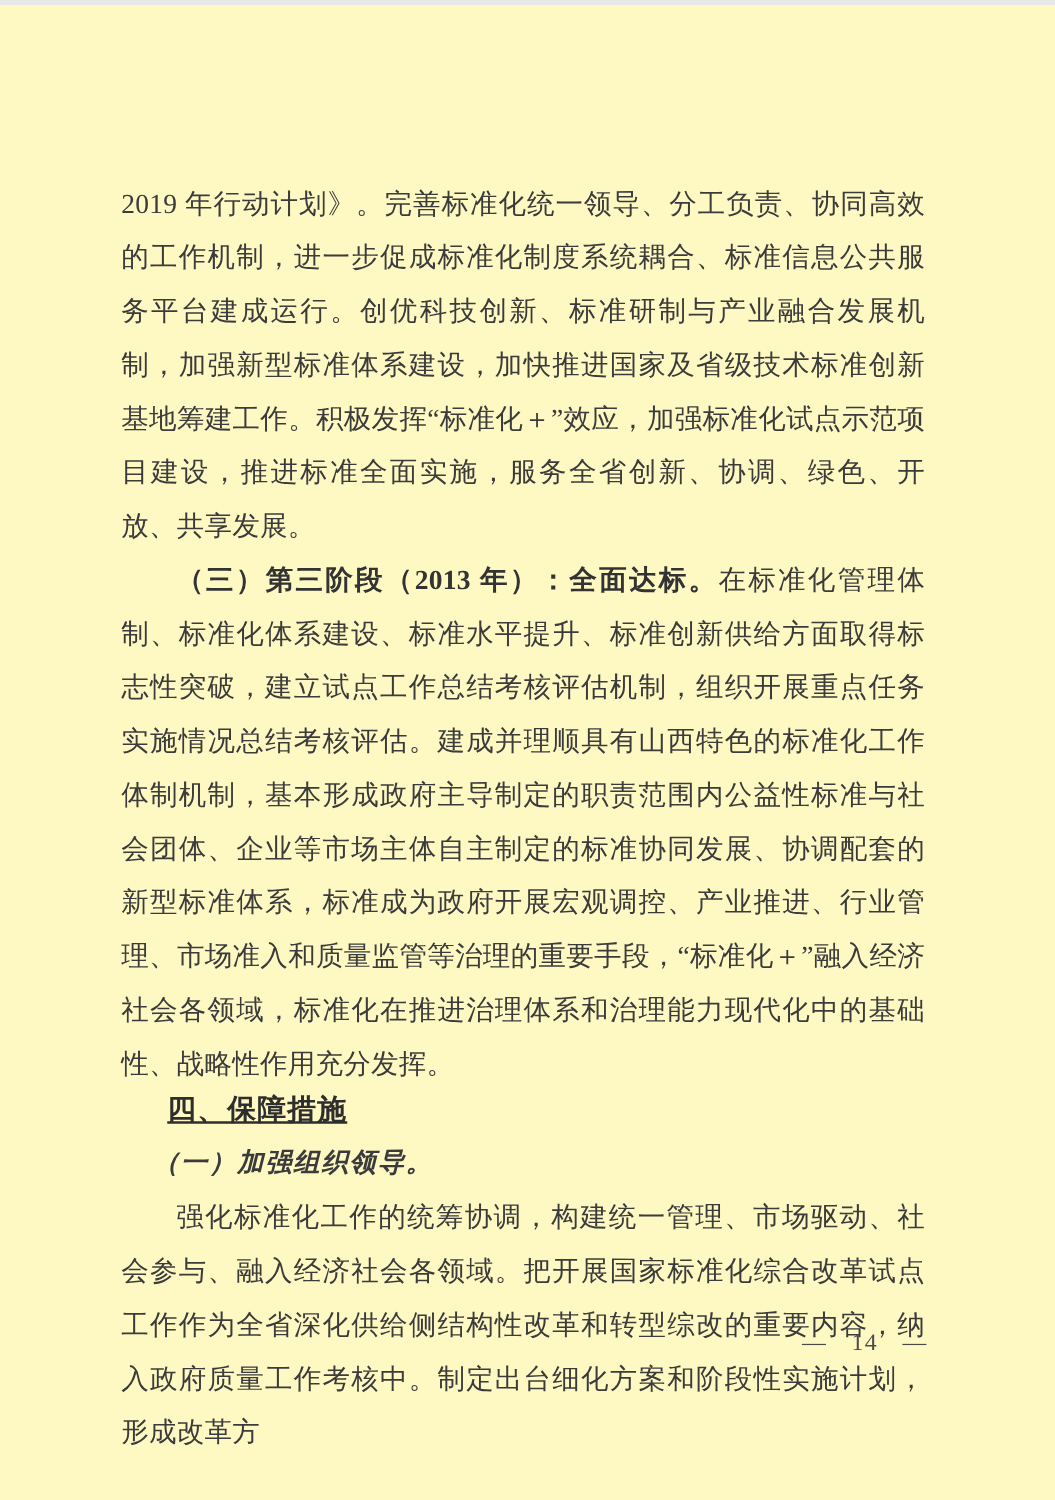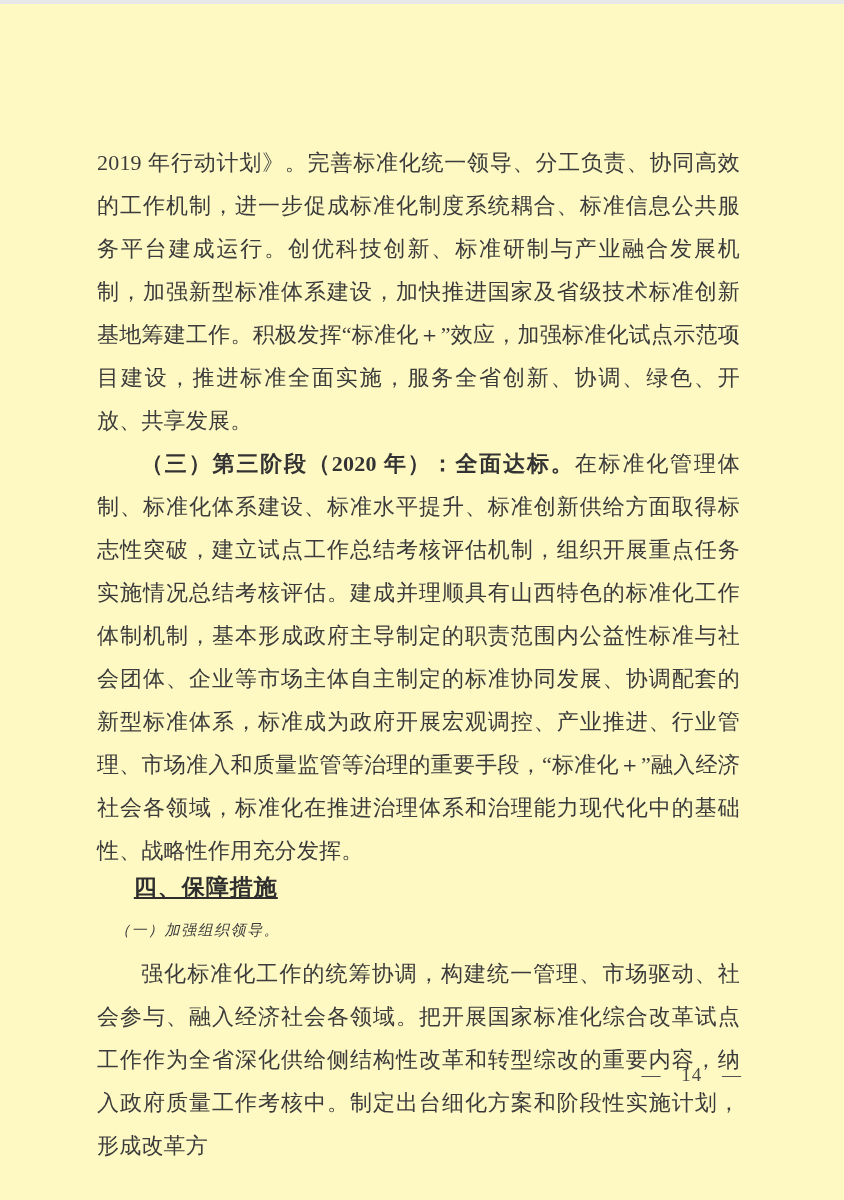--- a/index.html
+++ b/index.html
@@ -44,23 +44,23 @@
     font-weight: bold;
     font-size: 23px;
     line-height: 43px;
     letter-spacing: 1px;
     text-indent: 1.6em;
     color: #2e2e2e;
     text-decoration: underline;
   }
   .sub-heading {
     margin: 0;
-    font-weight: normal;
+    font-weight: bold;
     font-style: italic;
-    font-size: 15px;
+    font-size: 21px;
     line-height: 43px;
     letter-spacing: 1.5px;
     text-indent: 1.2em;
     color: #3b3b3b;
   }
   .page-number {
     position: absolute;
     top: 1060px;
     right: 102px;
     font-size: 19px;
@@ -70,21 +70,21 @@
   }
 </style>
 </head>
 <body>
 
 <div class="page">
   <div class="content">
 
     <p class="body-para">2019 年行动计划》。完善标准化统一领导、分工负责、协同高效的工作机制，进一步促成标准化制度系统耦合、标准信息公共服务平台建成运行。创优科技创新、标准研制与产业融合发展机制，加强新型标准体系建设，加快推进国家及省级技术标准创新基地筹建工作。积极发挥“标准化＋”效应，加强标准化试点示范项目建设，推进标准全面实施，服务全省创新、协调、绿色、开放、共享发展。</p>
 
-    <p class="body-para indent-2"><span class="bold-lead">（三）第三阶段（2020 年）：全面达标。</span><span>在标准化管理体制、标准化体系建设、标准水平提升、标准创新供给方面取得标志性突破，建立试点工作总结考核评估机制，组织开展重点任务实施情况总结考核评估。建成并理顺具有山西特色的标准化工作体制机制，基本形成政府主导制定的职责范围内公益性标准与社会团体、企业等市场主体自主制定的标准协同发展、协调配套的新型标准体系，标准成为政府开展宏观调控、产业推进、行业管理、市场准入和质量监管等治理的重要手段，“标准化＋”融入经济社会各领域，标准化在推进治理体系和治理能力现代化中的基础性、战略性作用充分发挥。</span></p>
+    <p class="body-para indent-2"><span class="bold-lead">（三）第三阶段（2013 年）：全面达标。</span><span>在标准化管理体制、标准化体系建设、标准水平提升、标准创新供给方面取得标志性突破，建立试点工作总结考核评估机制，组织开展重点任务实施情况总结考核评估。建成并理顺具有山西特色的标准化工作体制机制，基本形成政府主导制定的职责范围内公益性标准与社会团体、企业等市场主体自主制定的标准协同发展、协调配套的新型标准体系，标准成为政府开展宏观调控、产业推进、行业管理、市场准入和质量监管等治理的重要手段，“标准化＋”融入经济社会各领域，标准化在推进治理体系和治理能力现代化中的基础性、战略性作用充分发挥。</span></p>
 
     <h2 class="section-heading">四、保障措施</h2>
 
     <h3 class="sub-heading">（一）加强组织领导。</h3>
 
     <p class="body-para indent-2">强化标准化工作的统筹协调，构建统一管理、市场驱动、社会参与、融入经济社会各领域。把开展国家标准化综合改革试点工作作为全省深化供给侧结构性改革和转型综改的重要内容，纳入政府质量工作考核中。制定出台细化方案和阶段性实施计划，形成改革方</p>
 
   </div>
 
   <div class="page-number">— 14 —</div>

